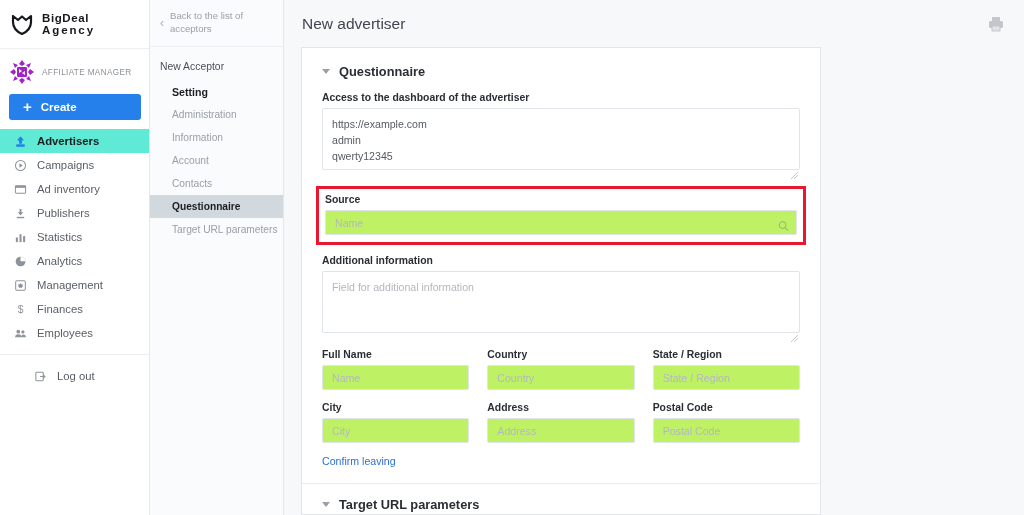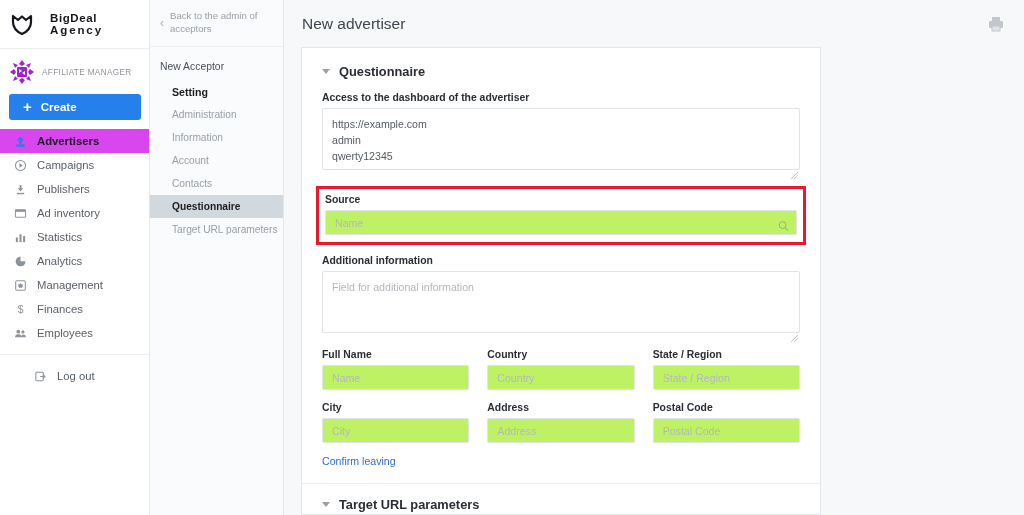--- a/index.html
+++ b/index.html
@@ -11,21 +11,21 @@
   }
   .app { display: flex; width: 1024px; height: 515px; }
 
   
   .sidebar {
     width: 150px; height: 515px; flex: 0 0 150px;
     background: #ffffff; border-right: 1px solid #e4e7ec;
     display: flex; flex-direction: column;
   }
   .brand {
-    height: 49px; display: flex; align-items: center; gap: 16px;
+    height: 49px; display: flex; align-items: center; gap: 8px;
     padding: 16px 10px; border-bottom: 1px solid #eceef1;
   }
   .brand-logo { width: 24px; height: 24px; flex: 0 0 24px; }
   .brand-text { line-height: 1.08; }
   .brand-line1 {
     font-size: 11.5px; font-weight: bold; color: #16181d;
     letter-spacing: .6px;
   }
   .brand-line2 {
     font-size: 11.5px; font-weight: bold; color: #16181d;
@@ -50,21 +50,21 @@
     position: relative; top: -1px;
   }
 
   .nav { margin-top: 9px; }
   .nav-item {
     height: 24px; display: flex; align-items: center; gap: 10px;
     padding-left: 14px; font-size: 11.3px; color: #5a6068;
     cursor: pointer; position: relative;
   }
   .nav-item.active {
-    background: #d946ef; color: #1b1d21; font-weight: bold;
+    background: #5eead4; color: #1b1d21; font-weight: bold;
   }
   .nav-item .ic { width: 13px; height: 13px; flex: 0 0 13px;
     display: flex; align-items: center; justify-content: center; }
   .nav-item.active .ic svg { stroke: #2680eb; fill: #2680eb; }
   .nav-sep { height: 1px; background: #eceef1; margin: 9px 0; }
   .logout-wrap { margin-top: 2px; margin-left: 20px; }
 
   
   .subnav {
     width: 134px; flex: 0 0 134px; height: 515px;
@@ -226,35 +226,35 @@
               <circle cx="7" cy="7" r="5.4" fill="none" stroke="#8d939a" stroke-width="1.1"></circle>
               <path d="M5.8 4.6 L9.4 7 L5.8 9.4 Z" fill="#8d939a"></path>
             </svg>
         </span>
         <span>Campaigns</span>
       </div>
 
       <div class="nav-item">
         <span class="ic">
           <svg viewBox="0 0 14 14" width="13" height="13">
+              <rect x="1.5" y="3" width="11" height="8" rx="1" fill="none" stroke="#8d939a" stroke-width="1.1"></rect>
+              <rect x="1.5" y="3" width="11" height="2.2" fill="#8d939a"></rect>
+            </svg>
+        </span>
+        <span>Ad inventory</span>
+      </div>
+
+      <div class="nav-item">
+        <span class="ic">
+          <svg viewBox="0 0 14 14" width="13" height="13">
               <path d="M7 9.2 L4 5.6 H6 V2.2 H8 V5.6 H10 Z" fill="#8d939a"></path>
               <rect x="3" y="10.6" width="8" height="1.5" fill="#8d939a"></rect>
             </svg>
         </span>
         <span>Publishers</span>
-      </div>
-
-      <div class="nav-item">
-        <span class="ic">
-          <svg viewBox="0 0 14 14" width="13" height="13">
-              <rect x="1.5" y="3" width="11" height="8" rx="1" fill="none" stroke="#8d939a" stroke-width="1.1"></rect>
-              <rect x="1.5" y="3" width="11" height="2.2" fill="#8d939a"></rect>
-            </svg>
-        </span>
-        <span>Ad inventory</span>
       </div>
 
       <div class="nav-item">
         <span class="ic">
           <svg viewBox="0 0 14 14" width="13" height="13">
               <rect x="2" y="7" width="2.2" height="5" fill="#8d939a"></rect>
               <rect x="5.9" y="3.5" width="2.2" height="8.5" fill="#8d939a"></rect>
               <rect x="9.8" y="5.5" width="2.2" height="6.5" fill="#8d939a"></rect>
             </svg>
         </span>
@@ -314,21 +314,21 @@
         </span>
         <span>Log out</span>
       </div>
 
     </nav>
   </aside>
 
   <aside class="subnav">
     <div class="back-row">
       <span class="back-chev">‹</span>
-      <span class="back-text">Back to the admin of acceptors</span>
+      <span class="back-text">Back to the list of acceptors</span>
     </div>
 
     <div class="sub-title">New Acceptor</div>
 
     <div class="sub-item head">
       <span>Setting</span>
     </div>
     <div class="sub-item">
       <span>Administration</span>
     </div>

